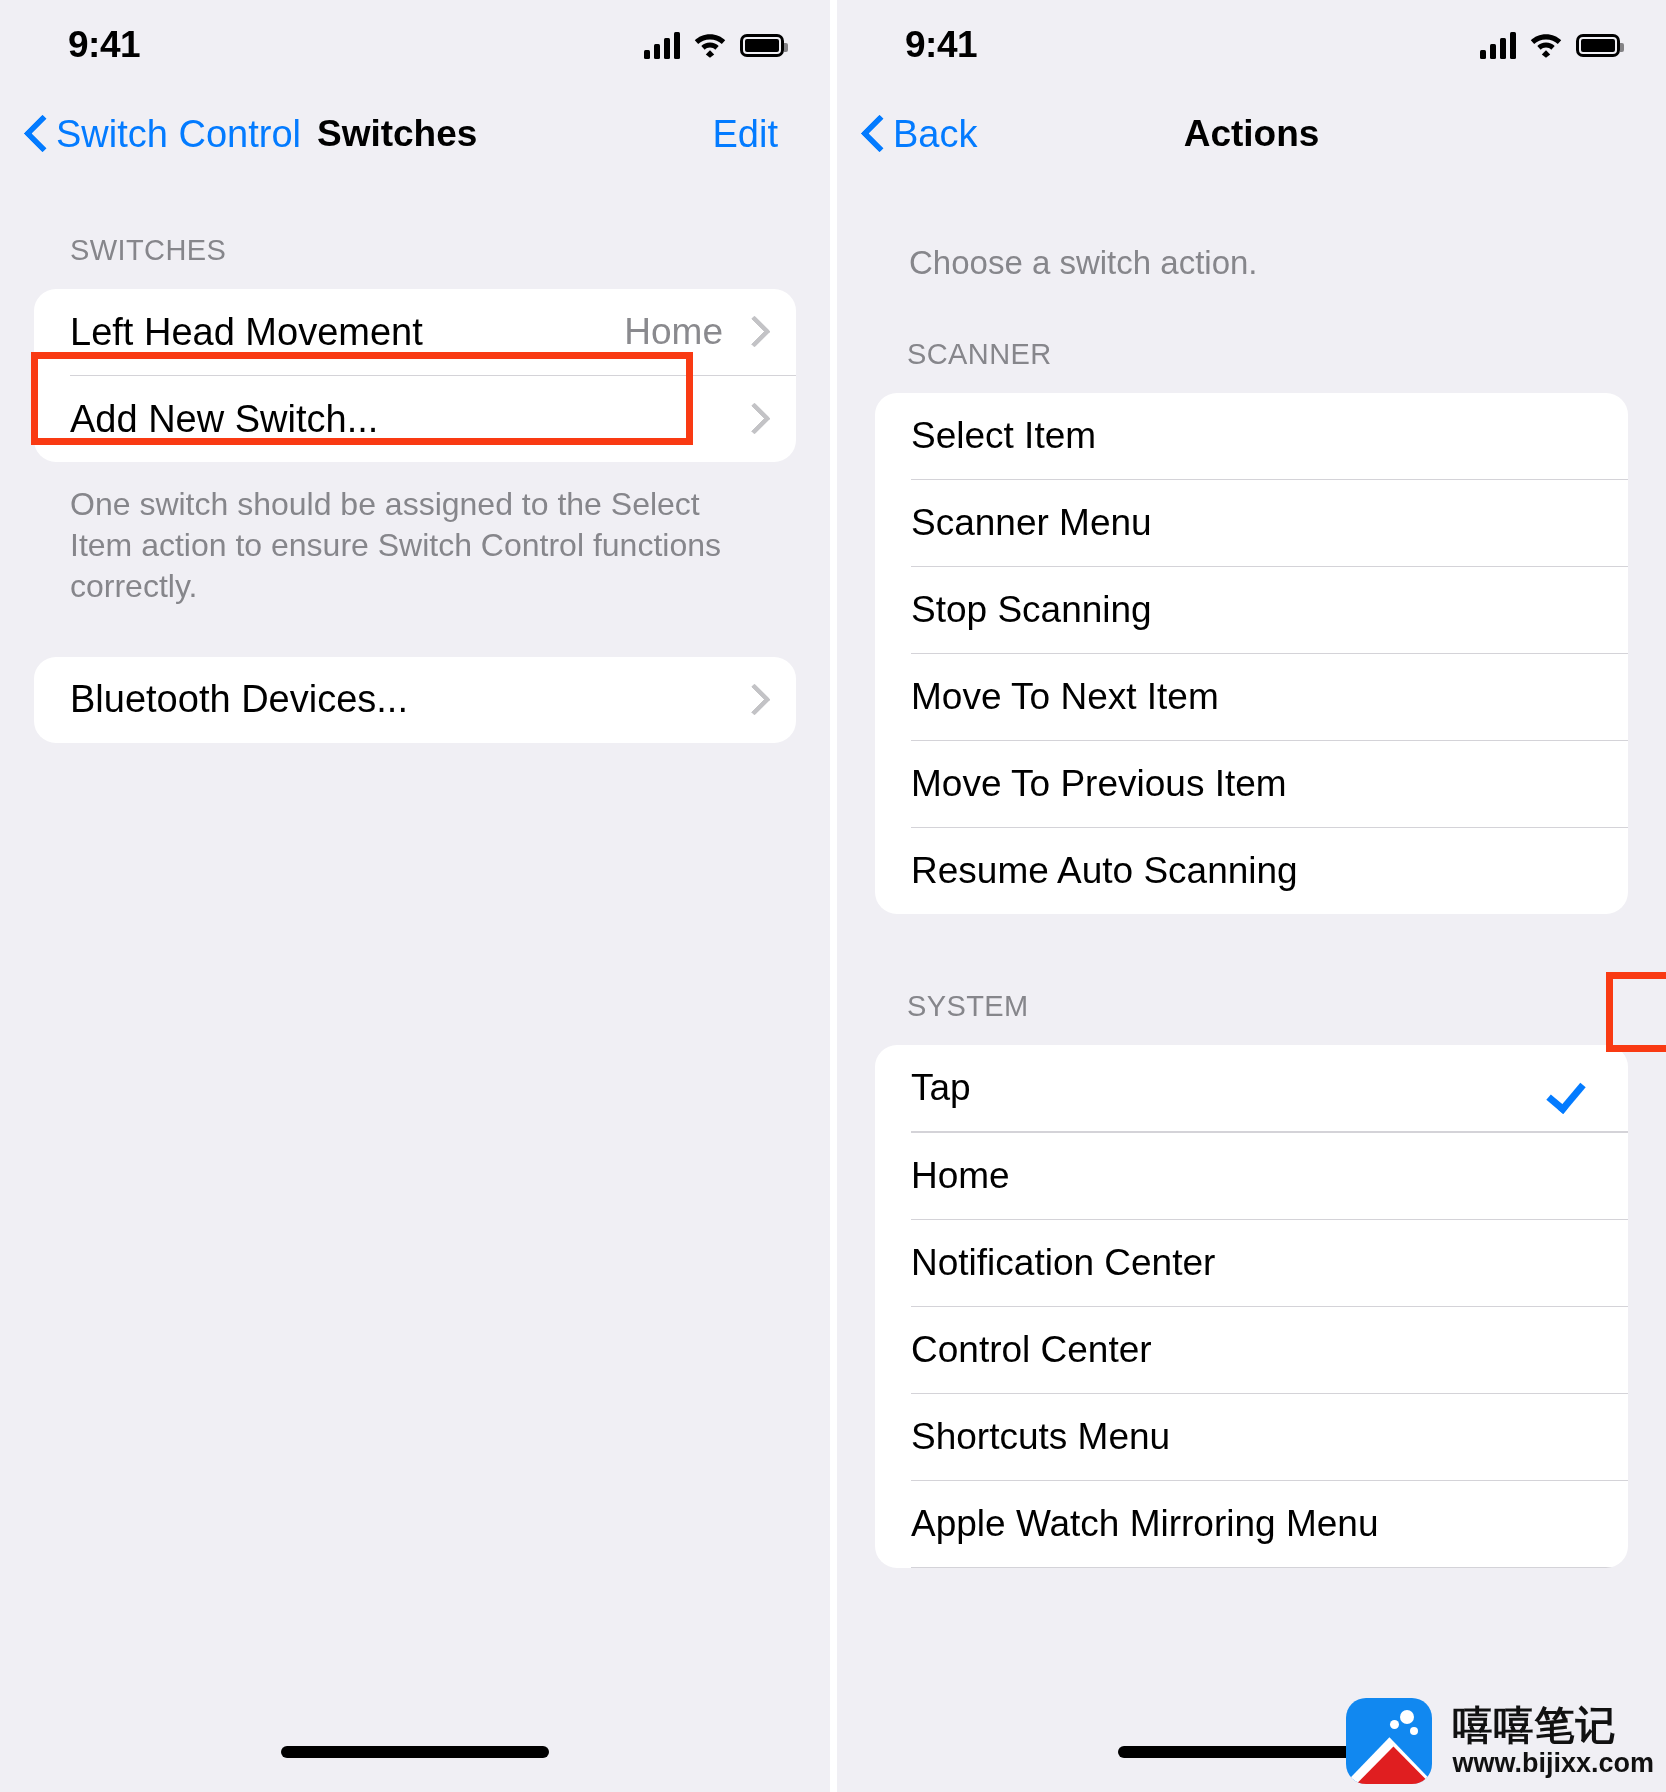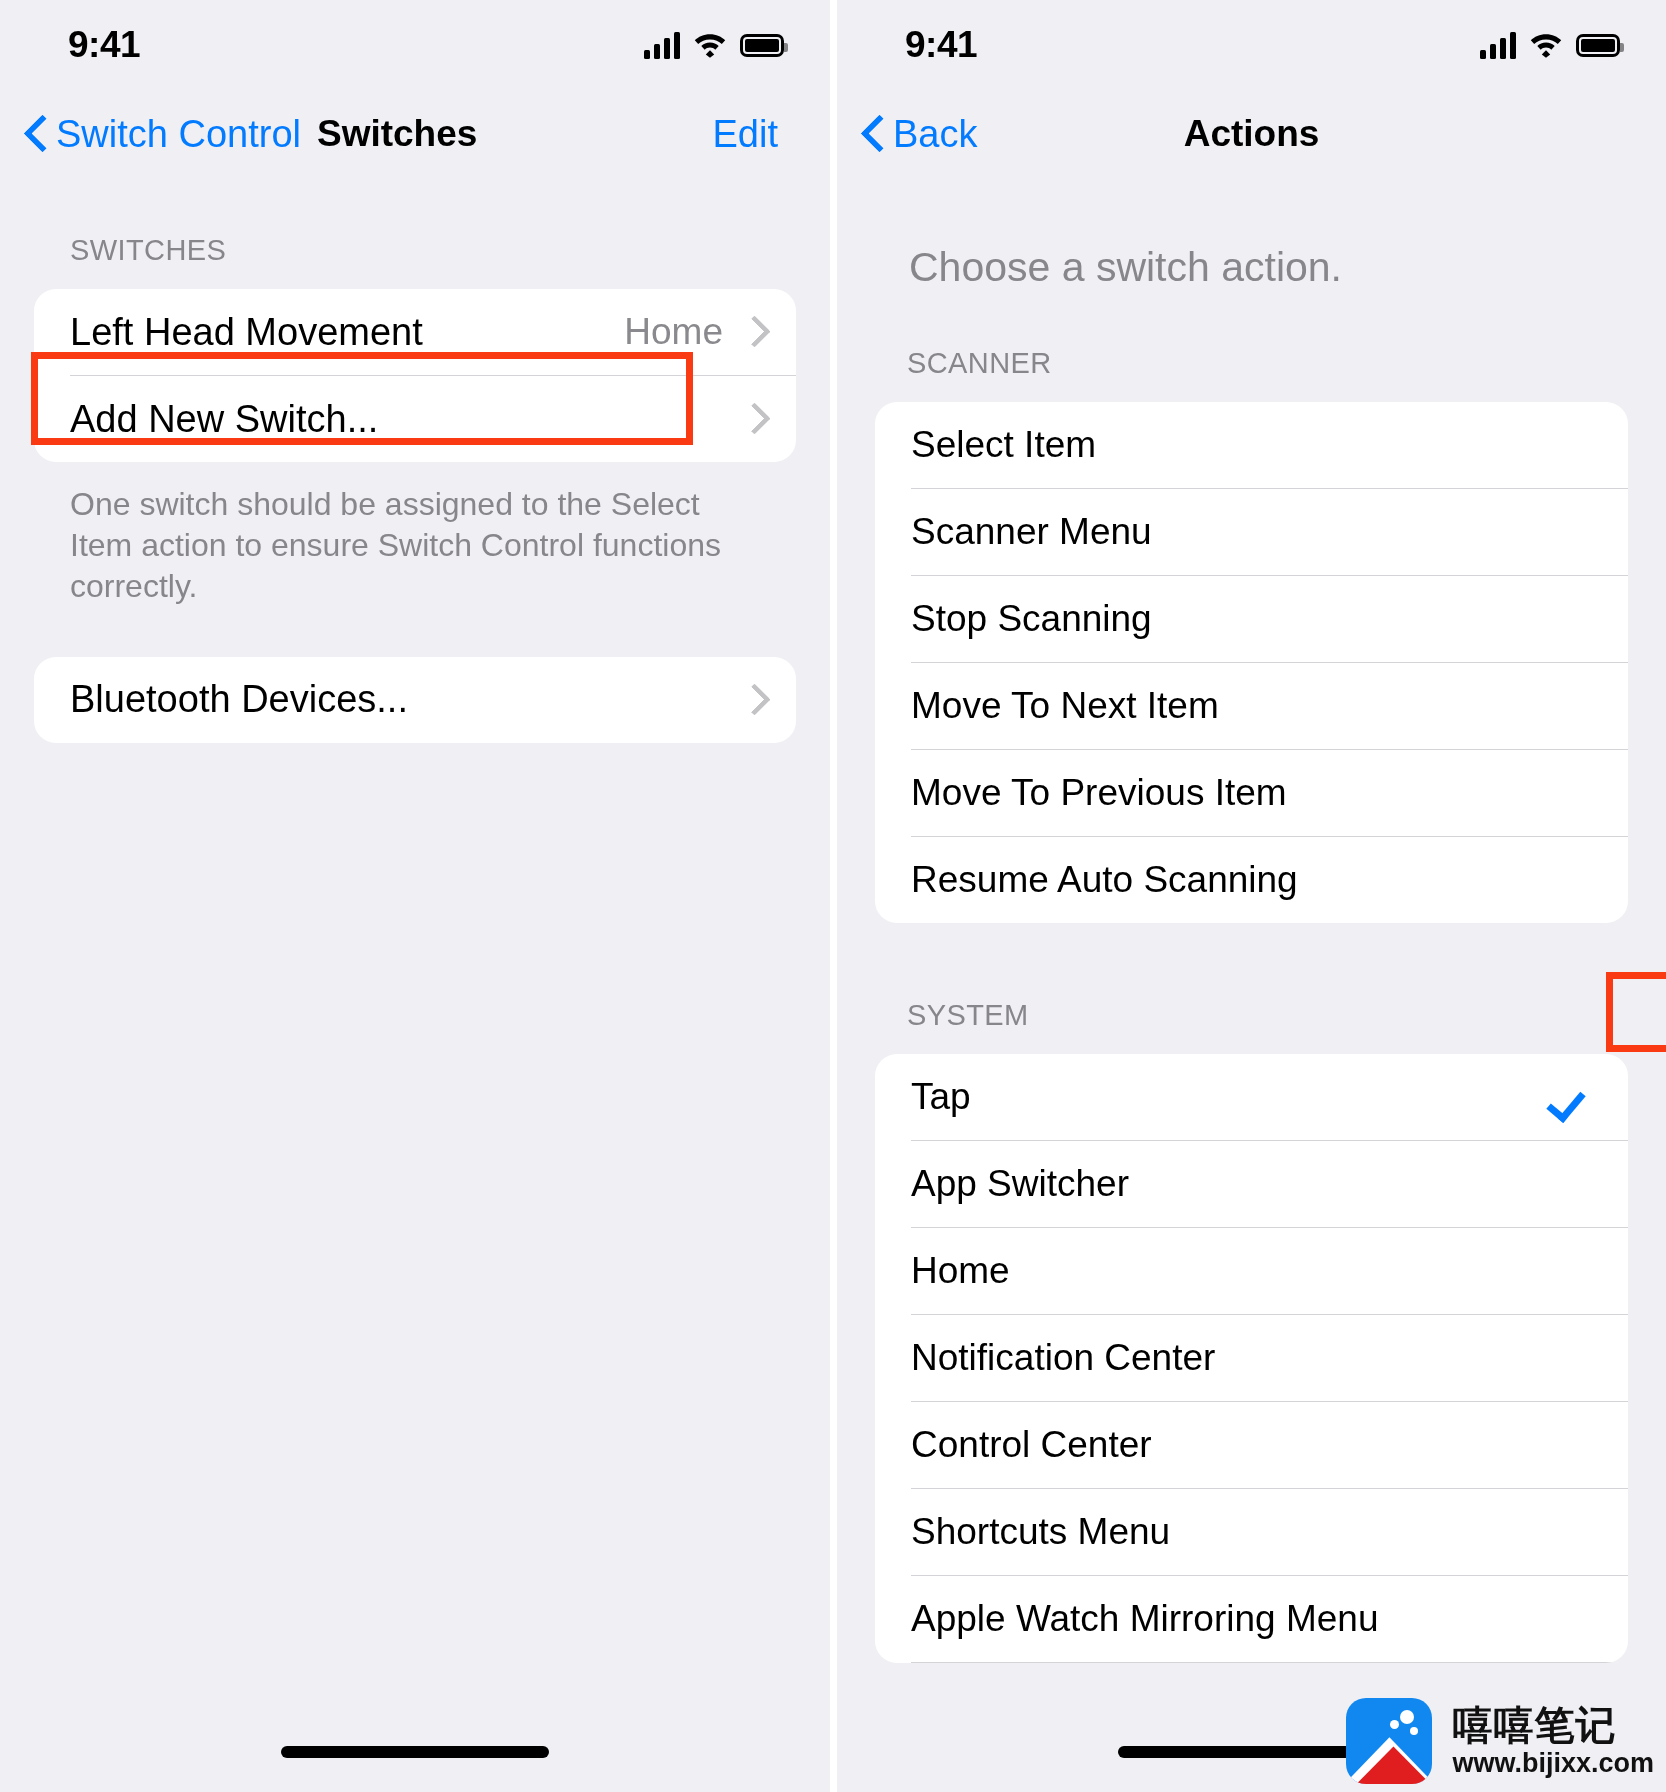--- a/index.html
+++ b/index.html
@@ -80,21 +80,21 @@
   }
 
   
   .content{padding:0;}
   .group-header{
     font-size:29px;color:#86868b;letter-spacing:0.4px;
     padding:0 0 0 70px;margin-top:56px;margin-bottom:22px;
   }
   .phone.right .group-header{}
   .intro-text{
-    font-size:41px;color:#86868b;padding:0 72px;margin-top:66px;
+    font-size:33px;color:#86868b;padding:0 72px;margin-top:66px;
   }
   .card{
     background:#fff;border-radius:22px;margin:0 34px;overflow:hidden;
   }
   .phone.right .card{margin:0 38px;}
   .row{
     display:flex;align-items:center;
     min-height:86px;
     padding:0 36px;
     position:relative;
@@ -305,23 +305,20 @@
         </div>
       </div>
 
       <div class="group-header" style="margin-top:76px;">SYSTEM</div>
       <div class="card">
         <div class="row">
           <span class="label">Tap</span>
           <span class="check"></span>
         </div>
         <div class="sep"></div>
-        <div class="row">
-          <span class="label">App Switcher</span>
-        </div>
         <div class="sep"></div>
         <div class="row">
           <span class="label">Home</span>
         </div>
         <div class="sep"></div>
         <div class="row">
           <span class="label">Notification Center</span>
         </div>
         <div class="sep"></div>
         <div class="row">

